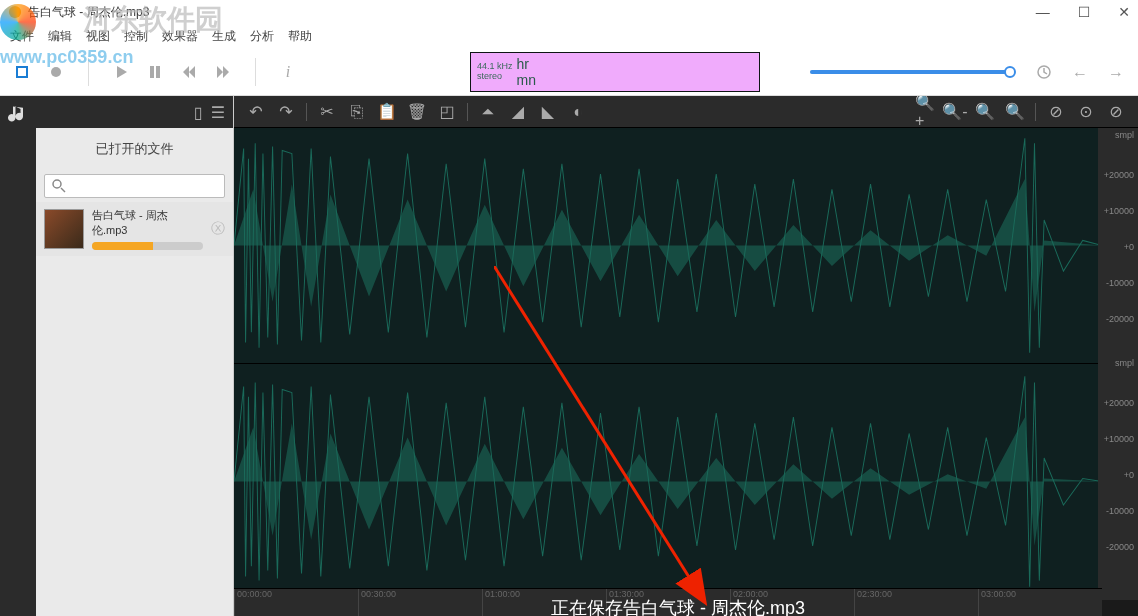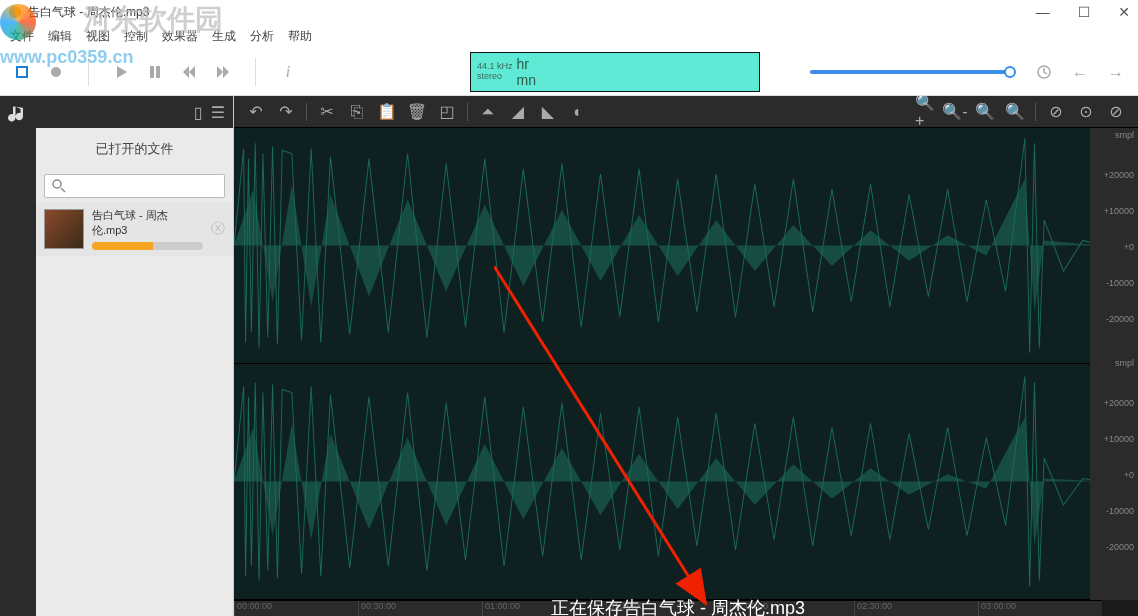--- a/index.html
+++ b/index.html
@@ -16,21 +16,21 @@
 
 .menubar { height: 24px; display: flex; align-items: center; gap: 14px; padding: 0 10px; font-size: 12px; color: #444; }
 .menubar span { cursor: default; }
 
 .toolbar { height: 48px; background: #fff; border-bottom: 1px solid #ddd; display: flex; align-items: center; padding: 0 10px; }
 .tb-group { display: flex; align-items: center; gap: 10px; }
 .tb-btn { width: 24px; height: 24px; display: flex; align-items: center; justify-content: center; color: #aaa; }
 .tb-btn.active { color: #1a7dd4; }
 .sep { width: 1px; height: 28px; background: #ddd; margin: 0 10px; }
 
-.timecode { width: 290px; height: 40px; background: #5eead4; border: 1px solid #0f1515; display: flex; align-items: center; padding: 0 6px; margin-left: 170px; }
+.timecode { width: 290px; height: 40px; background: #f0abfc; border: 1px solid #0f1515; display: flex; align-items: center; padding: 0 6px; margin-left: 170px; }
 .tc-info { font-size: 9px; color: #3a6a5a; line-height: 1.1; }
 .tc-digits { flex: 1; font-family: "Courier New", monospace; font-size: 18px; color: #2a5a4a; text-align: right; letter-spacing: 1px; }
 
 .vol-slider { width: 200px; height: 4px; background: #ddd; border-radius: 2px; margin-left: 50px; position: relative; }
 .vol-fill { position: absolute; left: 0; top: 0; height: 100%; width: 100%; background: #3a8de8; border-radius: 2px; }
 .vol-thumb { position: absolute; right: -6px; top: -4px; width: 12px; height: 12px; background: #fff; border: 2px solid #3a8de8; border-radius: 50%; }
 
 .right-tools { margin-left: auto; display: flex; gap: 12px; color: #888; }
 
 .main { display: flex; height: 520px; }
@@ -51,29 +51,29 @@
 
 .canvas-area { flex: 1; background: #1a1a1a; position: relative; overflow: hidden; }
 .editor-tb { height: 32px; background: #2b2b2b; border-bottom: 1px solid #000; display: flex; align-items: center; gap: 10px; padding: 0 12px; color: #aaa; }
 .editor-tb .spacer { flex: 1; }
 .etb-btn { width: 20px; height: 20px; display: flex; align-items: center; justify-content: center; }
 
 .waveform { position: absolute; left: 0; right: 36px; top: 32px; bottom: 16px; }
 .wave-ch { height: 50%; position: relative; background: #0a1818; border-bottom: 1px solid #000; }
 .wave-svg { width: 100%; height: 100%; display: block; }
 
-.ruler { position: absolute; right: 0; top: 32px; bottom: 16px; width: 48px; background: #2b2b2b; font-size: 9px; color: #888; }
+.ruler { position: absolute; right: 0; top: 32px; bottom: 16px; width: 40px; background: #2b2b2b; font-size: 9px; color: #888; }
 .ruler-s { position: absolute; right: 4px; }
 
 .arrow { position: absolute; left: 260px; top: 170px; z-index: 30; pointer-events: none; }
 
 .progress-dialog { position: absolute; left: 317px; top: 500px; width: 700px; z-index: 40; }
 .pd-title { font-size: 18px; color: #fff; margin-bottom: 8px; }
 
-.timeline { position: absolute; left: 0; right: 36px; bottom: 0; height: 16px; background: #2b2b2b; border-top: 1px solid #000; display: flex; font-size: 9px; color: #666; }
+.timeline { position: absolute; left: 0; right: 36px; bottom: 0; height: 28px; background: #2b2b2b; border-top: 1px solid #000; display: flex; font-size: 9px; color: #666; }
 .timeline span { flex: 1; text-align: left; padding-left: 2px; border-left: 1px solid #444; }
 
 .icon { width: 16px; height: 16px; }
 </style>
 </head>
 <body>
 
 <div class="watermark">
   <span class="logo"></span><span class="wl1">河东软件园</span><br>
   <span class="wl2">www.pc0359.cn</span>

